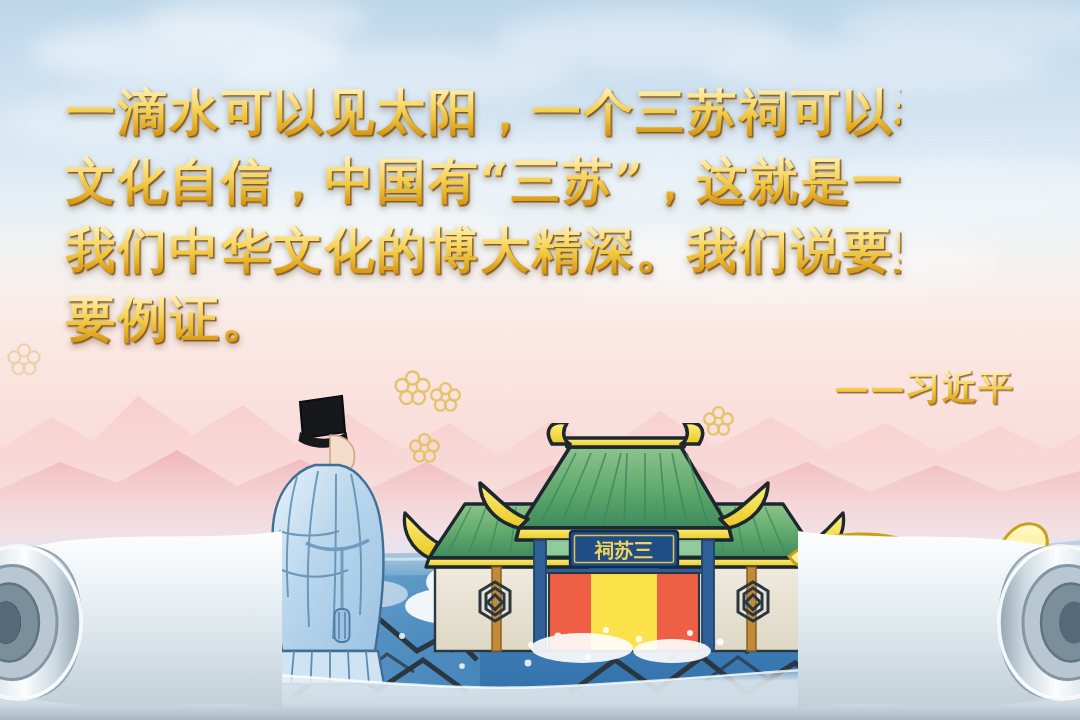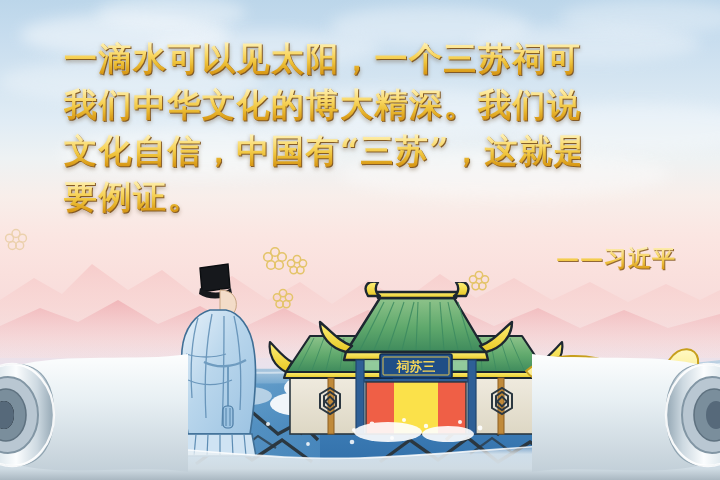--- a/index.html
+++ b/index.html
@@ -18,22 +18,22 @@
 
   
   .cloudband { position:absolute; left:0; width:720px; pointer-events:none; }
   .cl { position:absolute; border-radius:50%; background:rgba(255,255,255,.85); filter:blur(7px); }
 
   
   .mtn { position:absolute; left:0; width:720px; pointer-events:none; }
 
   
   #quote {
-    position:absolute; left:0; top:36px; width:644px;
-    padding:0 64px; z-index:40;
+    position:absolute; left:0; top:52px; width:644px;
+    padding:0 44px; z-index:40;
   }
   .qline {
     font-family:"DejaVu Serif","Liberation Serif",serif;
     font-weight:700;
     font-size:33px;
     line-height:46px;
     letter-spacing:1.5px;
     white-space:nowrap;
     background:linear-gradient(180deg,#fffbe0 0%,#fdedaa 18%,#f8d661 42%,#eec23a 58%,#d99a16 80%,#c98a10 100%);
     -webkit-background-clip:text; background-clip:text;
@@ -405,22 +405,22 @@
       <circle cx="13" cy="6" r="4.3"></circle>
         <circle cx="20" cy="11" r="4.3"></circle>
       <circle cx="17" cy="19" r="4.3"></circle>
         <circle cx="9" cy="19" r="4.3"></circle>
         <circle cx="6" cy="11" r="4.3"></circle>
     </g>
   </svg>
 
   <div id="quote">
     <div class="qline">一滴水可以见太阳，一个三苏祠可以看出</div>
+    <div class="qline">文化自信，中国有“三苏”，这就是一个重</div>
     <div class="qline">我们中华文化的博大精深。我们说要坚定</div>
-    <div class="qline">文化自信，中国有“三苏”，这就是一个重</div>
     <div class="qline">要例证。</div>
   </div>
   <div id="attrib">——习近平</div>
 
   <svg id="scroll-band" viewBox="0 0 720 52" preserveAspectRatio="none">
     <defs>
       <linearGradient id="sbG" x1="0" y1="0" x2="0" y2="1">
         <stop offset="0%" stop-color="#ffffff" stop-opacity=".1"></stop>
         <stop offset="30%" stop-color="#e9f0f4" stop-opacity=".85"></stop>
         <stop offset="70%" stop-color="#cfdbe3"></stop>

